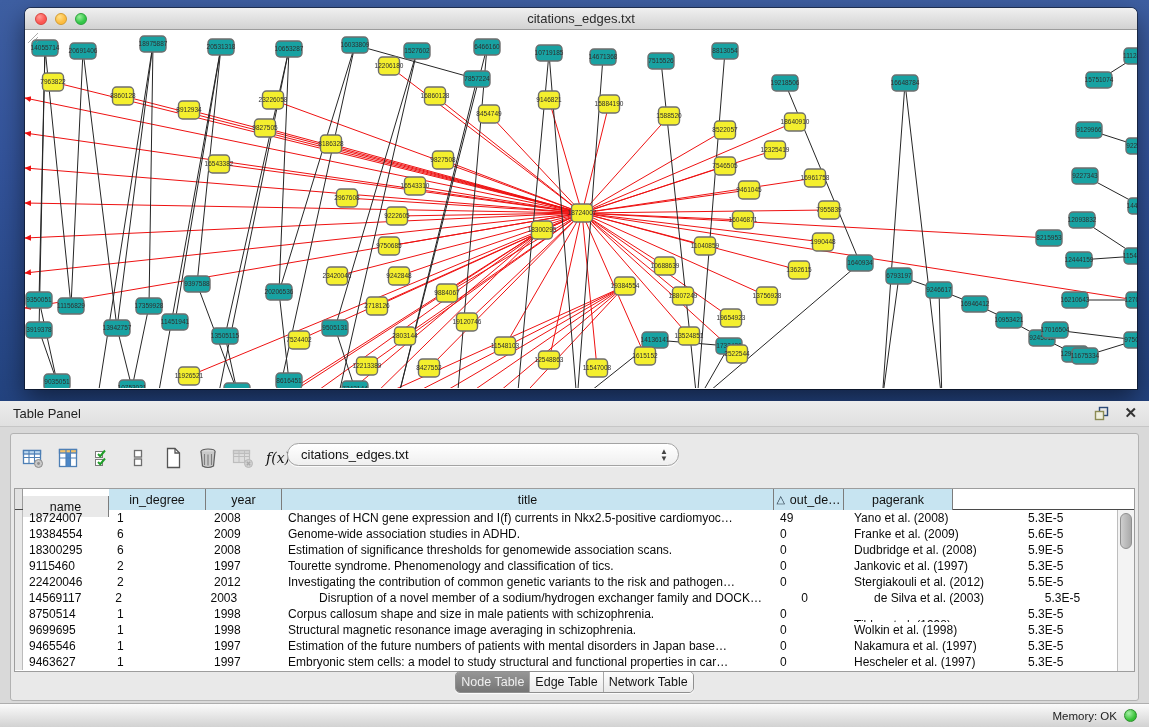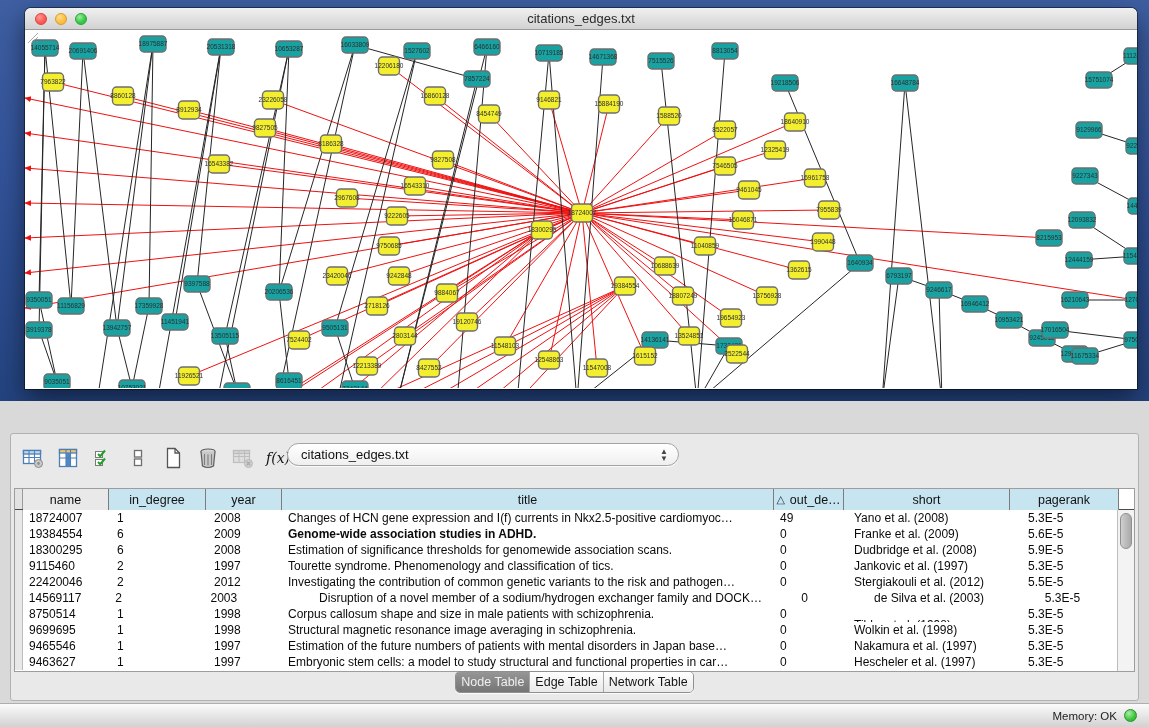--- a/index.html
+++ b/index.html
@@ -477,20 +477,30 @@
           <rect x="689.5" y="127" width="21" height="18" rx="4" fill="#f4ef2e" stroke="#6e6e6e" stroke-width="1.4"></rect>
           <text x="700" y="138" text-anchor="middle" font-size="6.5" fill="#2f2f2f" font-family="&quot;Liberation Sans&quot;, sans-serif">7546505</text>
         </svg>
       <svg class="grip" viewBox="0 0 14 14">
         <path d="M13 3 L3 13 M13 7 L7 13 M13 11 L11 13" stroke="#8a8a8a" stroke-width="1" fill="none"></path>
       </svg>
     </div>
   </div>
 
   <div class="table-panel">
+    <div class="panel-titlebar">
+      <span class="ptitle">Table Panel</span>
+      <div class="ptb-icons">
+        <svg width="16" height="15" viewBox="0 0 16 15">
+          <rect x="5.5" y="1.5" width="8" height="8" fill="none" stroke="#2c4a77" stroke-width="1.4"></rect>
+          <rect x="1.5" y="5.5" width="8" height="8" fill="#efefdf" stroke="#8b8b55" stroke-width="1.4"></rect>
+        </svg>
+        <span class="close-x">✕</span>
+      </div>
+    </div>
 
     <div class="panel-inner">
 
       <div class="ptoolbar">
         <span class="tool">
           <svg width="22" height="22" viewBox="0 0 22 22">
             <rect x="1.5" y="3.5" width="17" height="13" fill="#fff" stroke="#4d7fb5" stroke-width="1.3"></rect>
             <rect x="1.5" y="3.5" width="17" height="3.5" fill="#bcd8ef" stroke="#4d7fb5" stroke-width="1.3"></rect>
             <path d="M7 4 V16.5 M12.5 4 V16.5 M2 10.5 H18" stroke="#4d7fb5" stroke-width="1.1"></path>
             <circle cx="16.5" cy="16.5" r="4" fill="#c9c9c9" stroke="#8b8b8b"></circle>
@@ -545,45 +555,44 @@
       </div>
 
       <div class="net-select">
         <span>citations_edges.txt</span>
         <span class="stepper">▲<br>▼</span>
       </div>
 
       <div class="grid">
         <div class="grid-head" id="grid-head">
           <div class="gutter-h"></div>
-        <div class="hcell first" style="width: 86px;">name</div>
+        <div class="hcell first" style="width: 86px; margin-top: 7px;">name</div>
             <div class="hcell" style="width: 97px;">in_degree</div>
             <div class="hcell" style="width: 76px;">year</div>
             <div class="hcell" style="width: 492px;">title</div>
             <div class="hcell" style="width: 70px;"><span class="sort">△</span>out_de…</div>
-            <div class="hcell" style="width: 166px;">short</div>
             <div class="hcell" style="width: 109px;">pagerank</div>
           </div>
         <div class="grid-body" id="grid-body">
             <div class="trow">
               <div class="gutter-c"></div>
               <div class="tcell" style="width: 86px; padding-left: 6px;">18724007</div>
               <div class="tcell" style="width: 97px; padding-left: 8px;">1</div>
               <div class="tcell" style="width: 76px; padding-left: 8px;">2008</div>
               <div class="tcell" style="width: 492px; padding-left: 6px;">Changes of HCN gene expression and I(f) currents in Nkx2.5-positive cardiomyoc…</div>
               <div class="tcell" style="width: 70px; padding-left: 6px;">49</div>
               <div class="tcell" style="width: 166px; padding-left: 10px;">Yano et al. (2008)</div>
               <div class="tcell" style="width: 109px; padding-left: 18px;">5.3E-5</div>
             </div>
             <div class="trow">
               <div class="gutter-c"></div>
               <div class="tcell" style="width: 86px; padding-left: 6px;">19384554</div>
               <div class="tcell" style="width: 97px; padding-left: 8px;">6</div>
               <div class="tcell" style="width: 76px; padding-left: 8px;">2009</div>
-              <div class="tcell" style="width: 492px; padding-left: 6px; font-weight: bold;">Genome-wide association studies in ADHD.</div>
+              <div class="tcell" style="width: 492px; padding-left: 6px;">Genome-wide association studies in ADHD.</div>
               <div class="tcell" style="width: 70px; padding-left: 6px;">0</div>
               <div class="tcell" style="width: 166px; padding-left: 10px;">Franke et al. (2009)</div>
               <div class="tcell" style="width: 109px; padding-left: 18px;">5.6E-5</div>
             </div>
             <div class="trow">
               <div class="gutter-c"></div>
               <div class="tcell" style="width: 86px; padding-left: 6px;">18300295</div>
               <div class="tcell" style="width: 97px; padding-left: 8px;">6</div>
               <div class="tcell" style="width: 76px; padding-left: 8px;">2008</div>
               <div class="tcell" style="width: 492px; padding-left: 6px;">Estimation of significance thresholds for genomewide association scans.</div>

